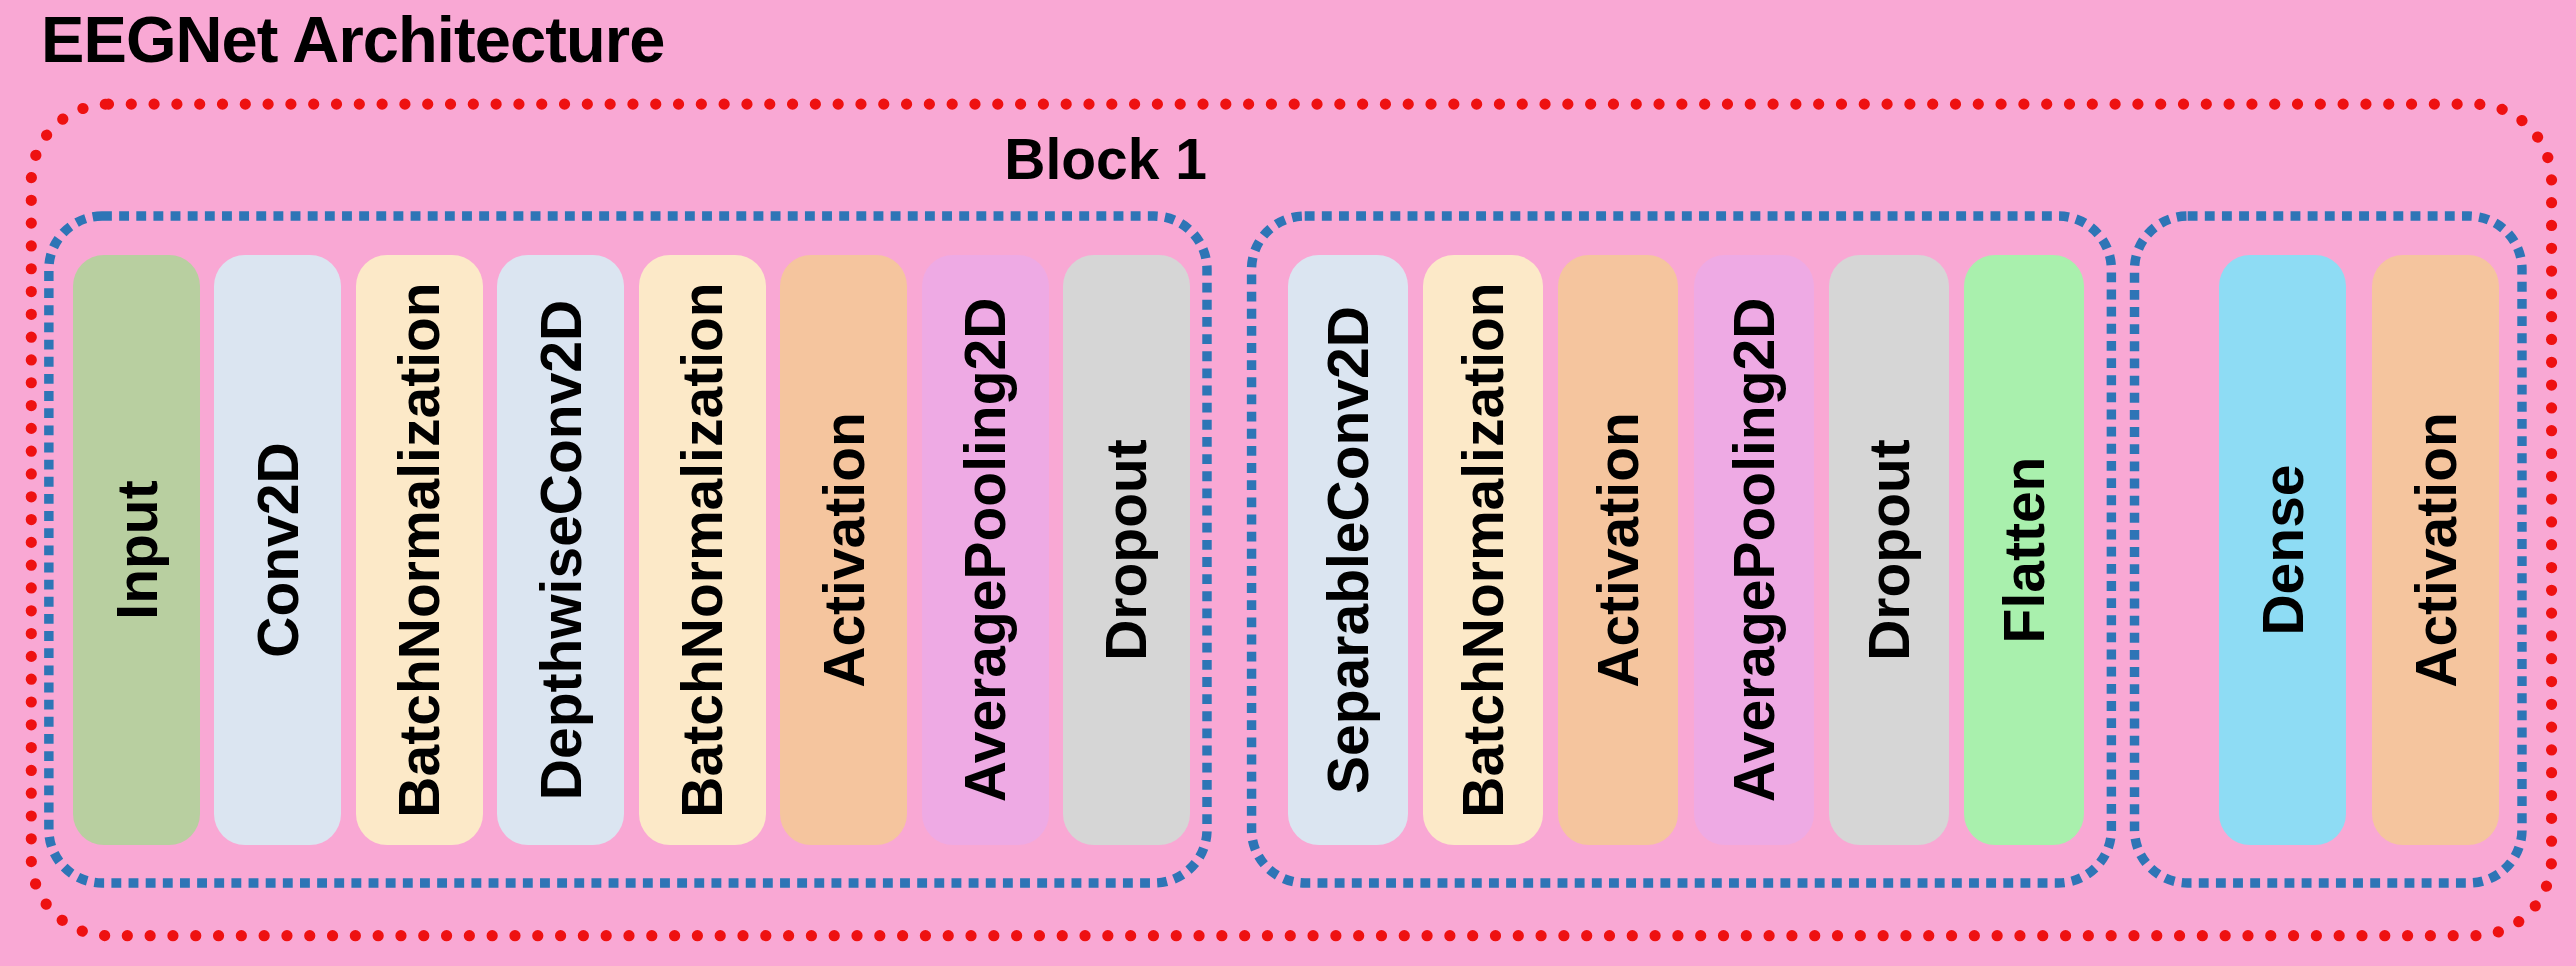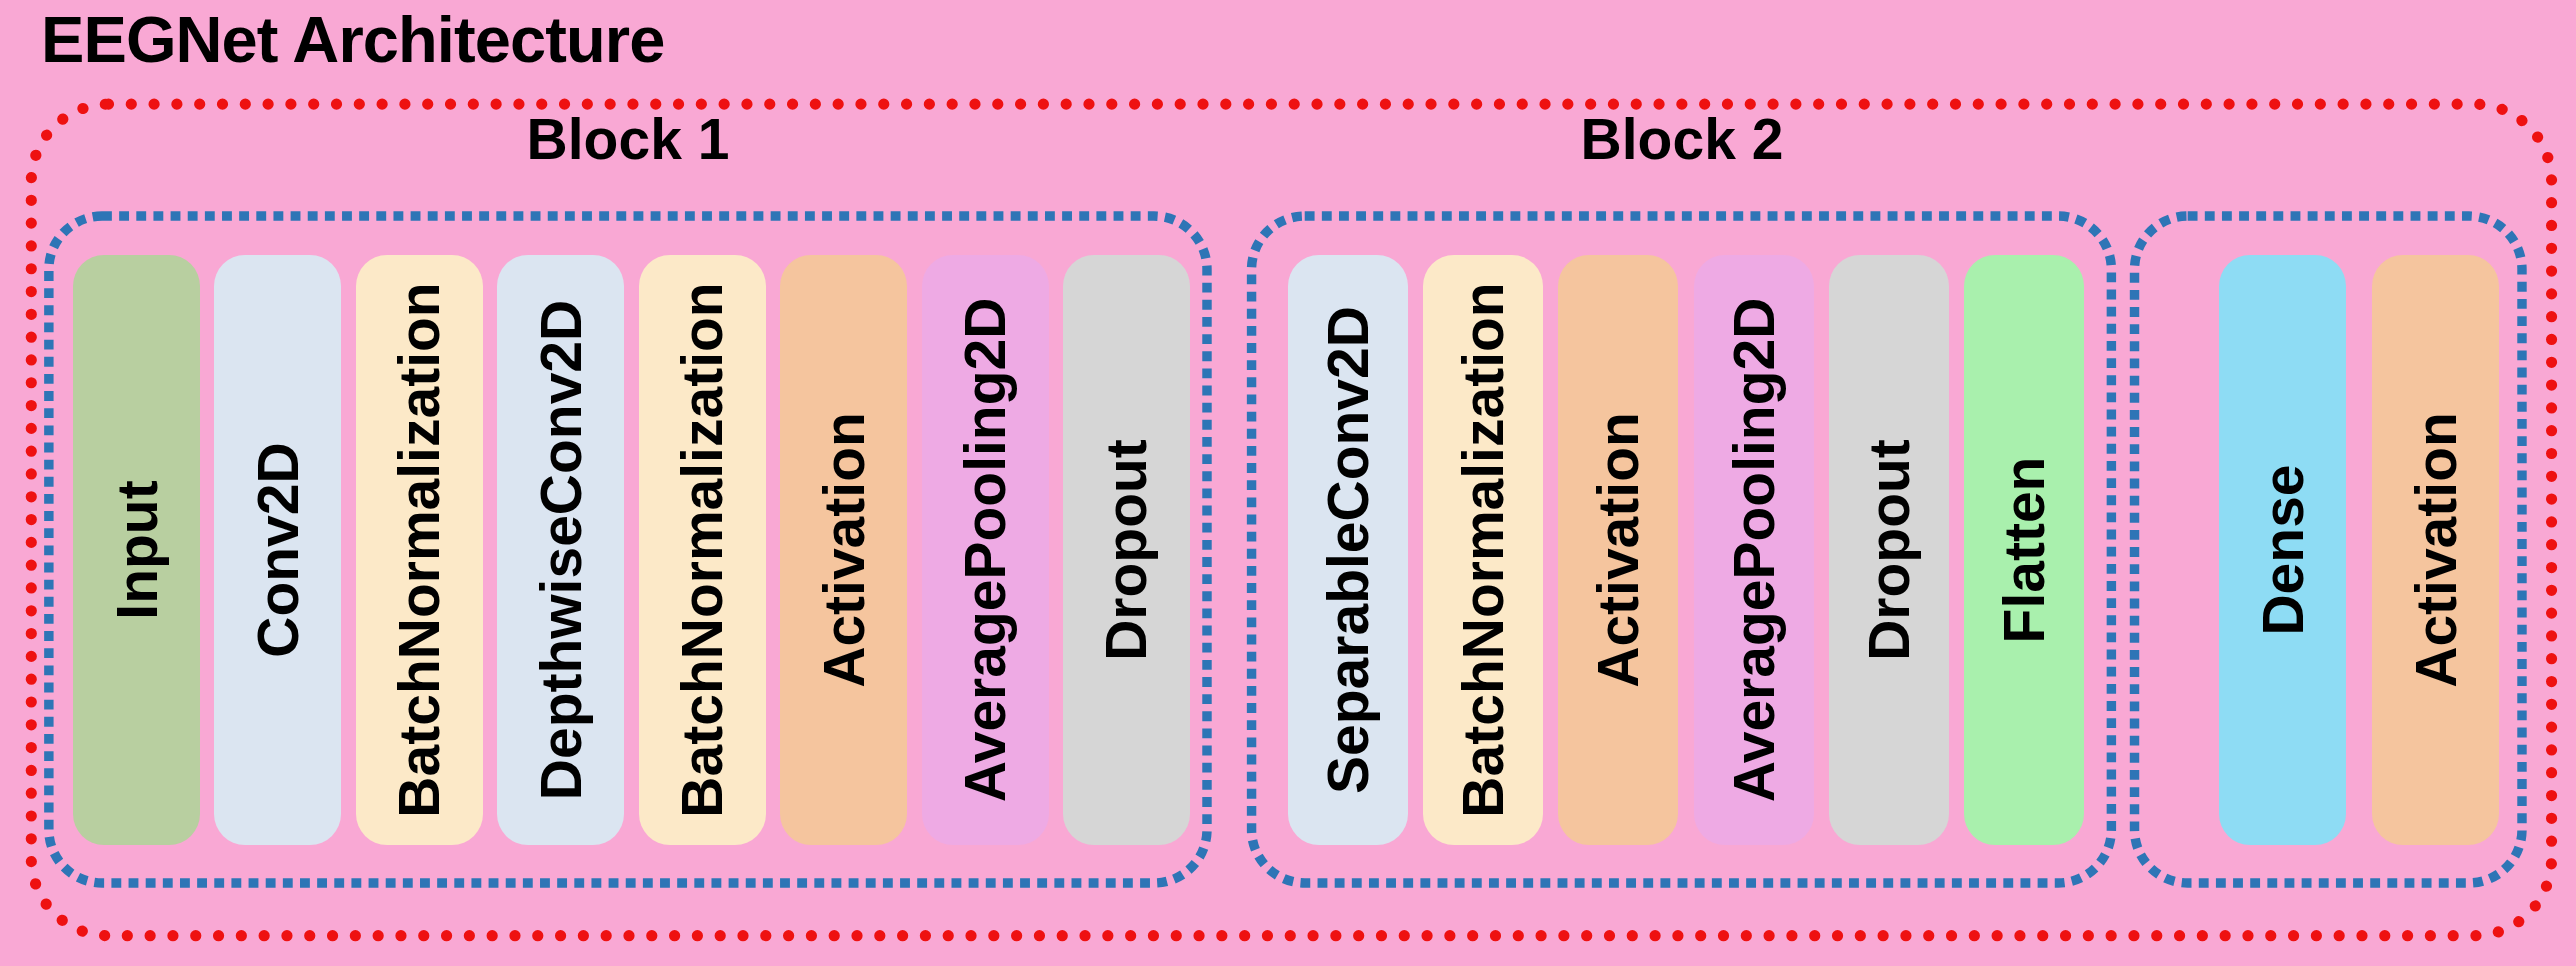--- a/index.html
+++ b/index.html
@@ -23,26 +23,26 @@
     position: absolute;
     left: 41px;
     top: 1.7px;
     font-size: 65px;
     font-weight: bold;
     letter-spacing: -0.9px;
     white-space: nowrap;
   }
   .block-label {
     position: absolute;
-    top: 108px;
+    top: 128px;
     height: 63px;
     line-height: 63px;
     font-size: 57px;
     font-weight: bold;
-    text-align: center;
+    text-align: right;
     white-space: nowrap;
   }
   .label-b1 { left: 49px;   width: 1158px; }
   .label-b2 { left: 1252px; width: 860px; }
   .label-b3 { left: 2135px; width: 387px;  }
   .layer-row {
     position: absolute;
     top: 255px;
     height: 590px;
     display: flex;
@@ -79,21 +79,20 @@
   <div class="page-title">EEGNet Architecture</div>
 
   <svg class="borders-svg" width="2576" height="967" viewBox="0 0 3005 1128" xmlns="http://www.w3.org/2000/svg">
     <rect x="36.5" y="121.5" width="2940" height="970" rx="90" ry="90" fill="none" stroke-width="13" stroke-linecap="round" stroke-dasharray="0.1 26.5" stroke="#ee1111"></rect>
     <rect x="57" y="252" width="1351" height="778" rx="62" ry="62" fill="none" stroke-width="11" stroke-dasharray="11.5 8.5" stroke="#2e75b6"></rect>
     <rect x="1460" y="252" width="1003" height="778" rx="62" ry="62" fill="none" stroke-width="11" stroke-dasharray="11.5 8.5" stroke="#2e75b6"></rect>
     <rect x="2490" y="252" width="452" height="778" rx="62" ry="62" fill="none" stroke-width="11" stroke-dasharray="11.5 8.5" stroke="#2e75b6"></rect>
   </svg>
 
   <div class="block-label label-b1">Block 1</div>
-  <div class="block-label label-b2">Block 2</div>
 
   <div class="layer-row row-b1">
     <div class="layer" style="background: rgb(184, 207, 160);">
       <span class="vtext">Input</span>
     </div>
     <div class="layer" style="background: rgb(219, 229, 241);">
       <span class="vtext">Conv2D</span>
     </div>
     <div class="layer" style="background: rgb(252, 233, 200);">
       <span class="vtext">BatchNormalization</span>

